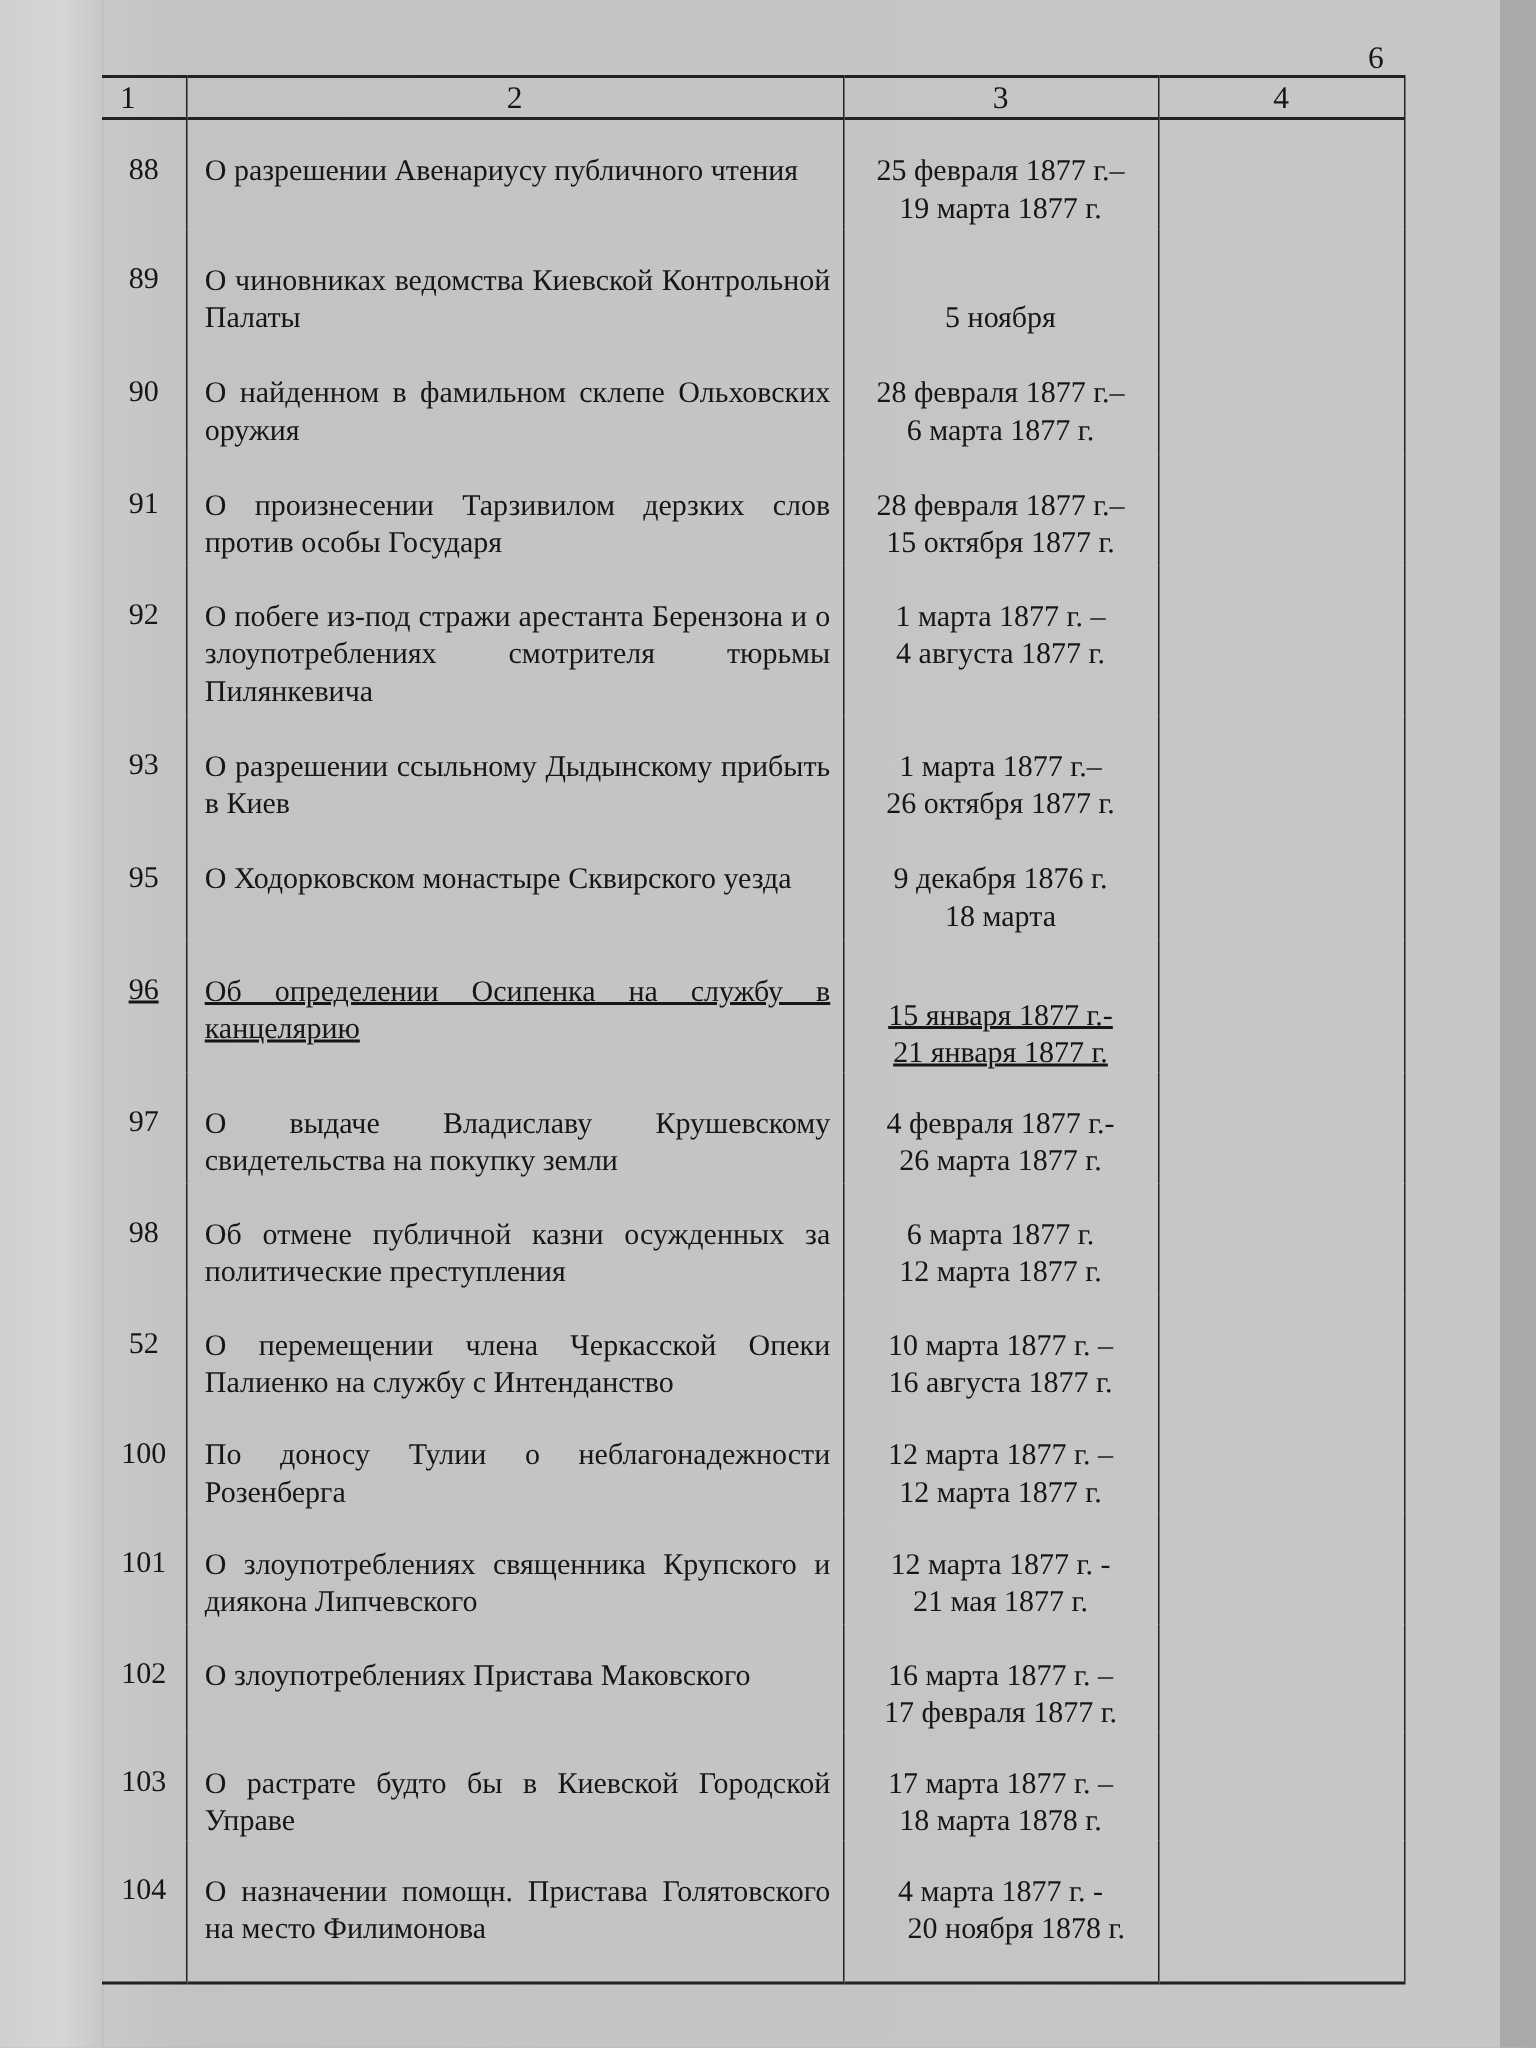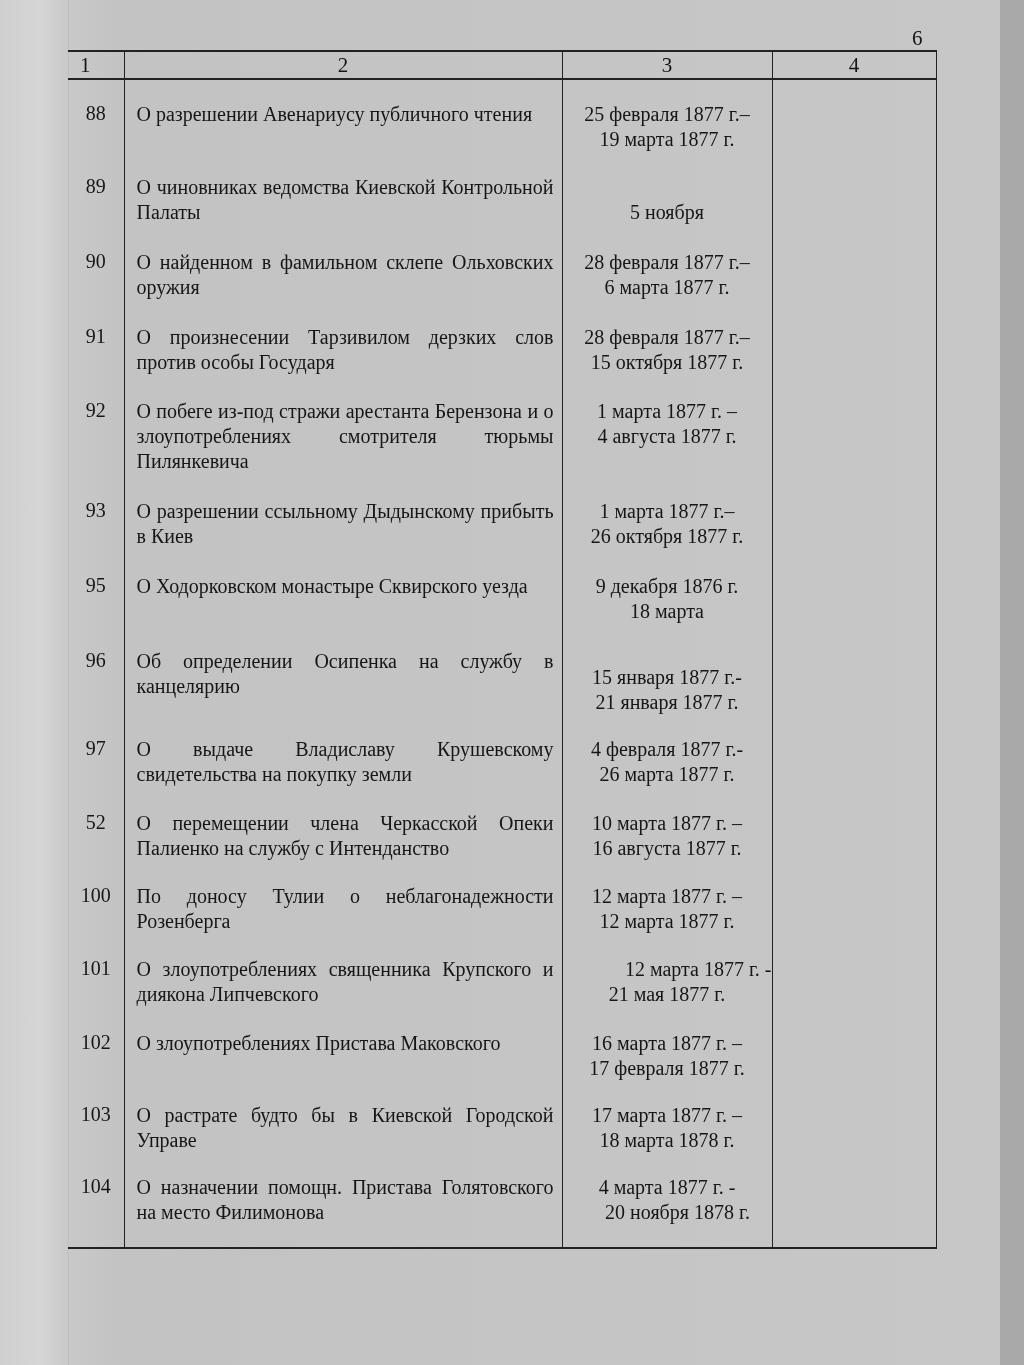--- a/index.html
+++ b/index.html
@@ -142,35 +142,44 @@
         </tr>
         <tr style="height: 75px;">
           <td class="num">95</td>
           <td class="title">О Ходорковском монастыре Сквирского уезда</td>
           <td class="dates">
             <div style="min-height: 25px;">9 декабря 1876 г.</div>
             <div style="min-height: 25px;">18 марта</div>
           </td>
           <td class="notes"></td>
         </tr>
-        <tr style="height: 74px;">
+        <tr style="height: 74px; text-decoration: underline;">
           <td class="num">96</td>
           <td class="title">Об определении Осипенка на службу в канцелярию</td>
           <td class="dates">
             <div style="min-height: 25px; margin-top: 16px;">15 января 1877 г.-</div>
             <div style="min-height: 25px;">21 января 1877 г.</div>
           </td>
           <td class="notes"></td>
         </tr>
         <tr style="height: 74px;">
           <td class="num">97</td>
           <td class="title">О выдаче Владиславу Крушевскому свидетельства на покупку земли</td>
           <td class="dates">
             <div style="min-height: 25px;">4 февраля 1877 г.-</div>
             <div style="min-height: 25px;">26 марта 1877 г.</div>
+          </td>
+          <td class="notes"></td>
+        </tr>
+        <tr style="height: 74px;">
+          <td class="num">98</td>
+          <td class="title">Об отмене публичной казни осужденных за политические преступления</td>
+          <td class="dates">
+            <div style="min-height: 25px;">6 марта 1877 г.</div>
+            <div style="min-height: 25px;">12 марта 1877 г.</div>
           </td>
           <td class="notes"></td>
         </tr>
         <tr style="height: 73px;">
           <td class="num">52</td>
           <td class="title">О перемещении члена Черкасской Опеки Палиенко на службу с Интенданство</td>
           <td class="dates">
             <div style="min-height: 25px;">10 марта 1877 г. –</div>
             <div style="min-height: 25px;">16 августа 1877 г.</div>
           </td>
@@ -182,21 +191,21 @@
           <td class="dates">
             <div style="min-height: 25px;">12 марта 1877 г. –</div>
             <div style="min-height: 25px;">12 марта 1877 г.</div>
           </td>
           <td class="notes"></td>
         </tr>
         <tr style="height: 74px;">
           <td class="num">101</td>
           <td class="title">О злоупотреблениях священника Крупского и диякона Липчевского</td>
           <td class="dates">
-            <div style="min-height: 25px; text-align: right;">12 марта 1877 г. -</div>
+            <div style="min-height: 25px;">12 марта 1877 г. -</div>
             <div style="min-height: 25px;">21 мая 1877 г.</div>
           </td>
           <td class="notes"></td>
         </tr>
         <tr style="height: 71px;">
           <td class="num">102</td>
           <td class="title">О злоупотреблениях Пристава Маковского</td>
           <td class="dates">
             <div style="min-height: 25px;">16 марта 1877 г. –</div>
             <div style="min-height: 25px;">17 февраля 1877 г.</div>

